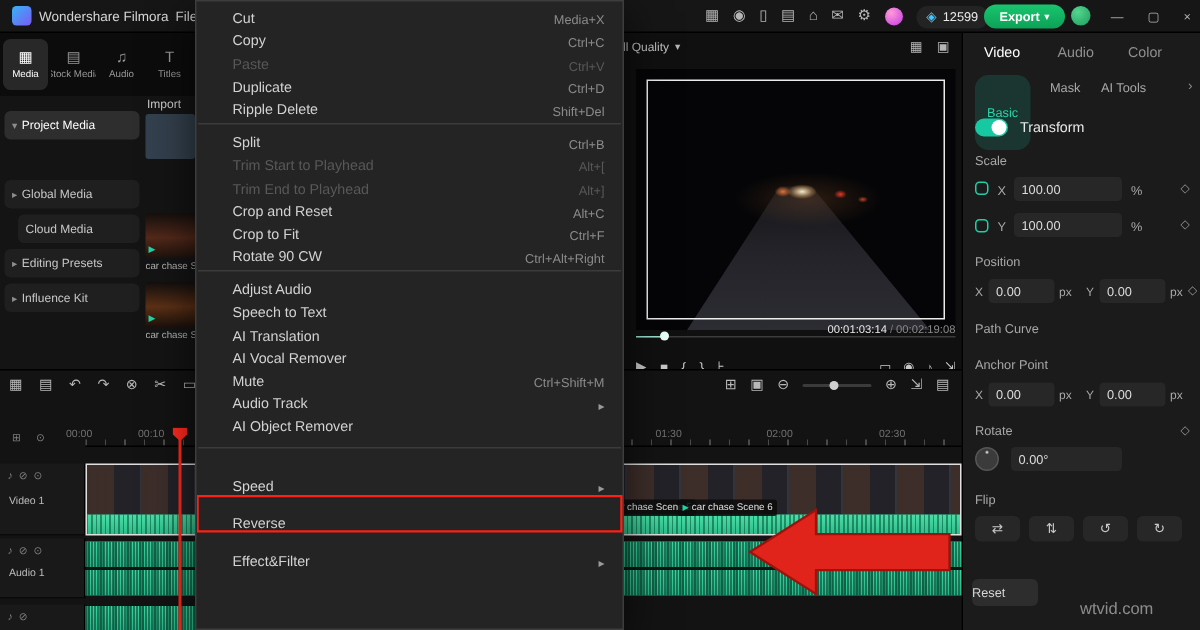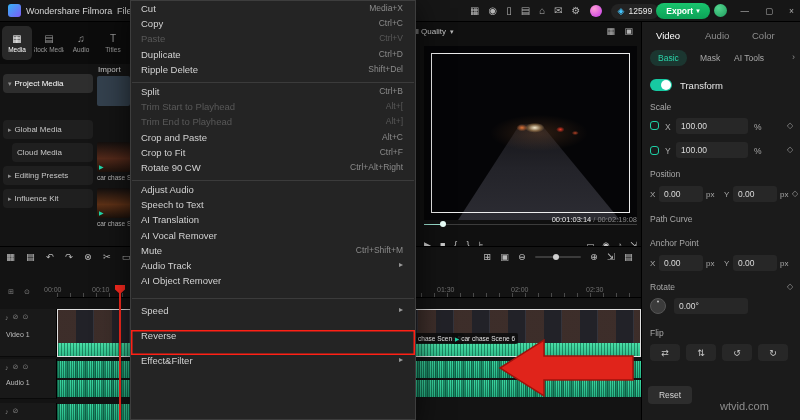--- a/index.html
+++ b/index.html
@@ -26,21 +26,21 @@
   .titem{position:absolute;height:19px;background:#1f1f1f;border-radius:4px;display:flex;align-items:center;
          gap:3px;padding:0 5px;font-size:8px;color:#c7c7c7;overflow:hidden;white-space:nowrap}
   .titem.sel{background:#2e2e2e;color:#fff}
   .tch{color:#8d8d8d;font-size:7px}
   .thumb{position:absolute;width:33px;height:30px;border-radius:2px;overflow:hidden}
   .thlabel{position:absolute;width:33px;font-size:6.5px;color:#b5b5b5;white-space:nowrap;overflow:hidden}
   .pbadge{position:absolute;left:2px;bottom:2px;color:#1fd3a7;font-size:6px}
   
   .cmenu{left:130px;top:0;width:286px;height:420px;background:#242424;border:1px solid #3d3d3d;
          box-shadow:0 8px 28px rgba(0,0,0,.65);padding-top:2px;z-index:50}
-  .mi{height:15.2px;display:flex;align-items:flex-start;padding:0 12px 0 10px;font-size:9.5px;color:#d2d2d2}
+  .mi{height:15.2px;display:flex;align-items:flex-end;padding:0 12px 0 24px;font-size:9.5px;color:#d2d2d2}
   .mi .sc{margin-left:auto;color:#8b8b8b;font-size:8.5px}
   .mi .sub{margin-left:auto;color:#9a9a9a;font-size:8px}
   .mi.dis,.mi.dis .sc{color:#585858}
   .mi.tall{height:25px}
   .mi.hl{box-shadow:inset 0 0 0 1.5px #ff2015}
   .msep{height:1px;background:#3b3b3b;margin:3px 1px}
   .msep.big{margin:8px 1px 6px 1px}
   
   .preview{left:416px;top:22px;width:225px;height:232px;background:#101010}
   .screen{position:absolute;left:8px;top:24px;width:213px;height:174px;background:#050507;overflow:hidden}
@@ -53,29 +53,29 @@
      radial-gradient(5px 3px at 71% 50%,rgba(255,90,50,.7),transparent 70%),
      radial-gradient(70px 26px at 54% 50%,rgba(255,150,70,.16),transparent 70%)}
   .frame{position:absolute;inset:7px;border:1px solid rgba(255,255,255,.92)}
   
   .inspector{left:641px;top:22px;width:159px;height:398px;background:#1b1b1b;border-left:1px solid #000}
   .lab{font-size:8.5px;color:#a8a8a8}
   .inp{position:absolute;background:#272727;border-radius:3px;color:#dcdcdc;font-size:8.5px;
        display:flex;align-items:center;padding:0 5px;height:16px}
   .kf{color:#8f8f8f;font-size:8px}
   .pill{position:absolute;background:rgba(30,200,160,.16);color:#2ad3a8;border-radius:9px;
-        font-size:8.5px;padding:3px 8px}
+        font-size:8.5px;padding:20px 8px}
   .toggle{position:absolute;width:22px;height:12px;border-radius:6px;background:#17c9a2}
   .toggle i{position:absolute;right:1px;top:1px;width:10px;height:10px;border-radius:50%;background:#fff}
   .knob{position:absolute;width:16px;height:16px;border-radius:50%;border:1px solid #555;
         background:radial-gradient(2px 2px at 50% 18%,#fff,rgba(255,255,255,0) 70%),#3b3b3b}
   .tbtn{position:absolute;width:30px;height:17px;background:#272727;border-radius:4px;color:#c9c9c9;
         display:flex;align-items:center;justify-content:center;font-size:9px}
   .resetbtn{position:absolute;width:44px;height:18px;background:#2d2d2d;border-radius:4px;color:#d6d6d6;
-        font-size:8.5px;display:flex;align-items:center;justify-content:center}
+        font-size:8.5px;display:flex;align-items:center;}
   .linkico{position:absolute;width:9px;height:9px;border:1.5px solid #1fcfa6;border-radius:3px}
   
   .timeline{left:0;top:246px;width:641px;height:174px;background:#131313;border-top:1px solid #000}
   .ruler{position:absolute;left:57px;right:0;top:38px;height:13px;border-bottom:1px solid #000;
      background:repeating-linear-gradient(90deg,#4a4a4a 0 1px,transparent 1px 13px) left bottom/100% 4px no-repeat}
   .rlab{position:absolute;top:39px;font-size:7px;color:#707070}
   .thead{position:absolute;left:0;width:57px;background:#191919;border-right:1px solid #000;border-bottom:1px solid #0a0a0a}
   .tname{position:absolute;font-size:7px;color:#bdbdbd}
   .hico{color:#7e7e7e;font-size:7px}
   .fstrip{position:absolute;left:0;top:0;right:0;height:33px;background:
@@ -419,21 +419,21 @@
     </div>
     <div class="mi dis">
       <span>Trim Start to Playhead</span>
       <span class="sc">Alt+[</span>
     </div>
     <div class="mi dis">
       <span>Trim End to Playhead</span>
       <span class="sc">Alt+]</span>
     </div>
     <div class="mi">
-      <span>Crop and Paste</span>
+      <span>Crop and Reset</span>
       <span class="sc">Alt+C</span>
     </div>
     <div class="mi">
       <span>Crop to Fit</span>
       <span class="sc">Ctrl+F</span>
     </div>
     <div class="mi">
       <span>Rotate 90 CW</span>
       <span class="sc">Ctrl+Alt+Right</span>
     </div>

